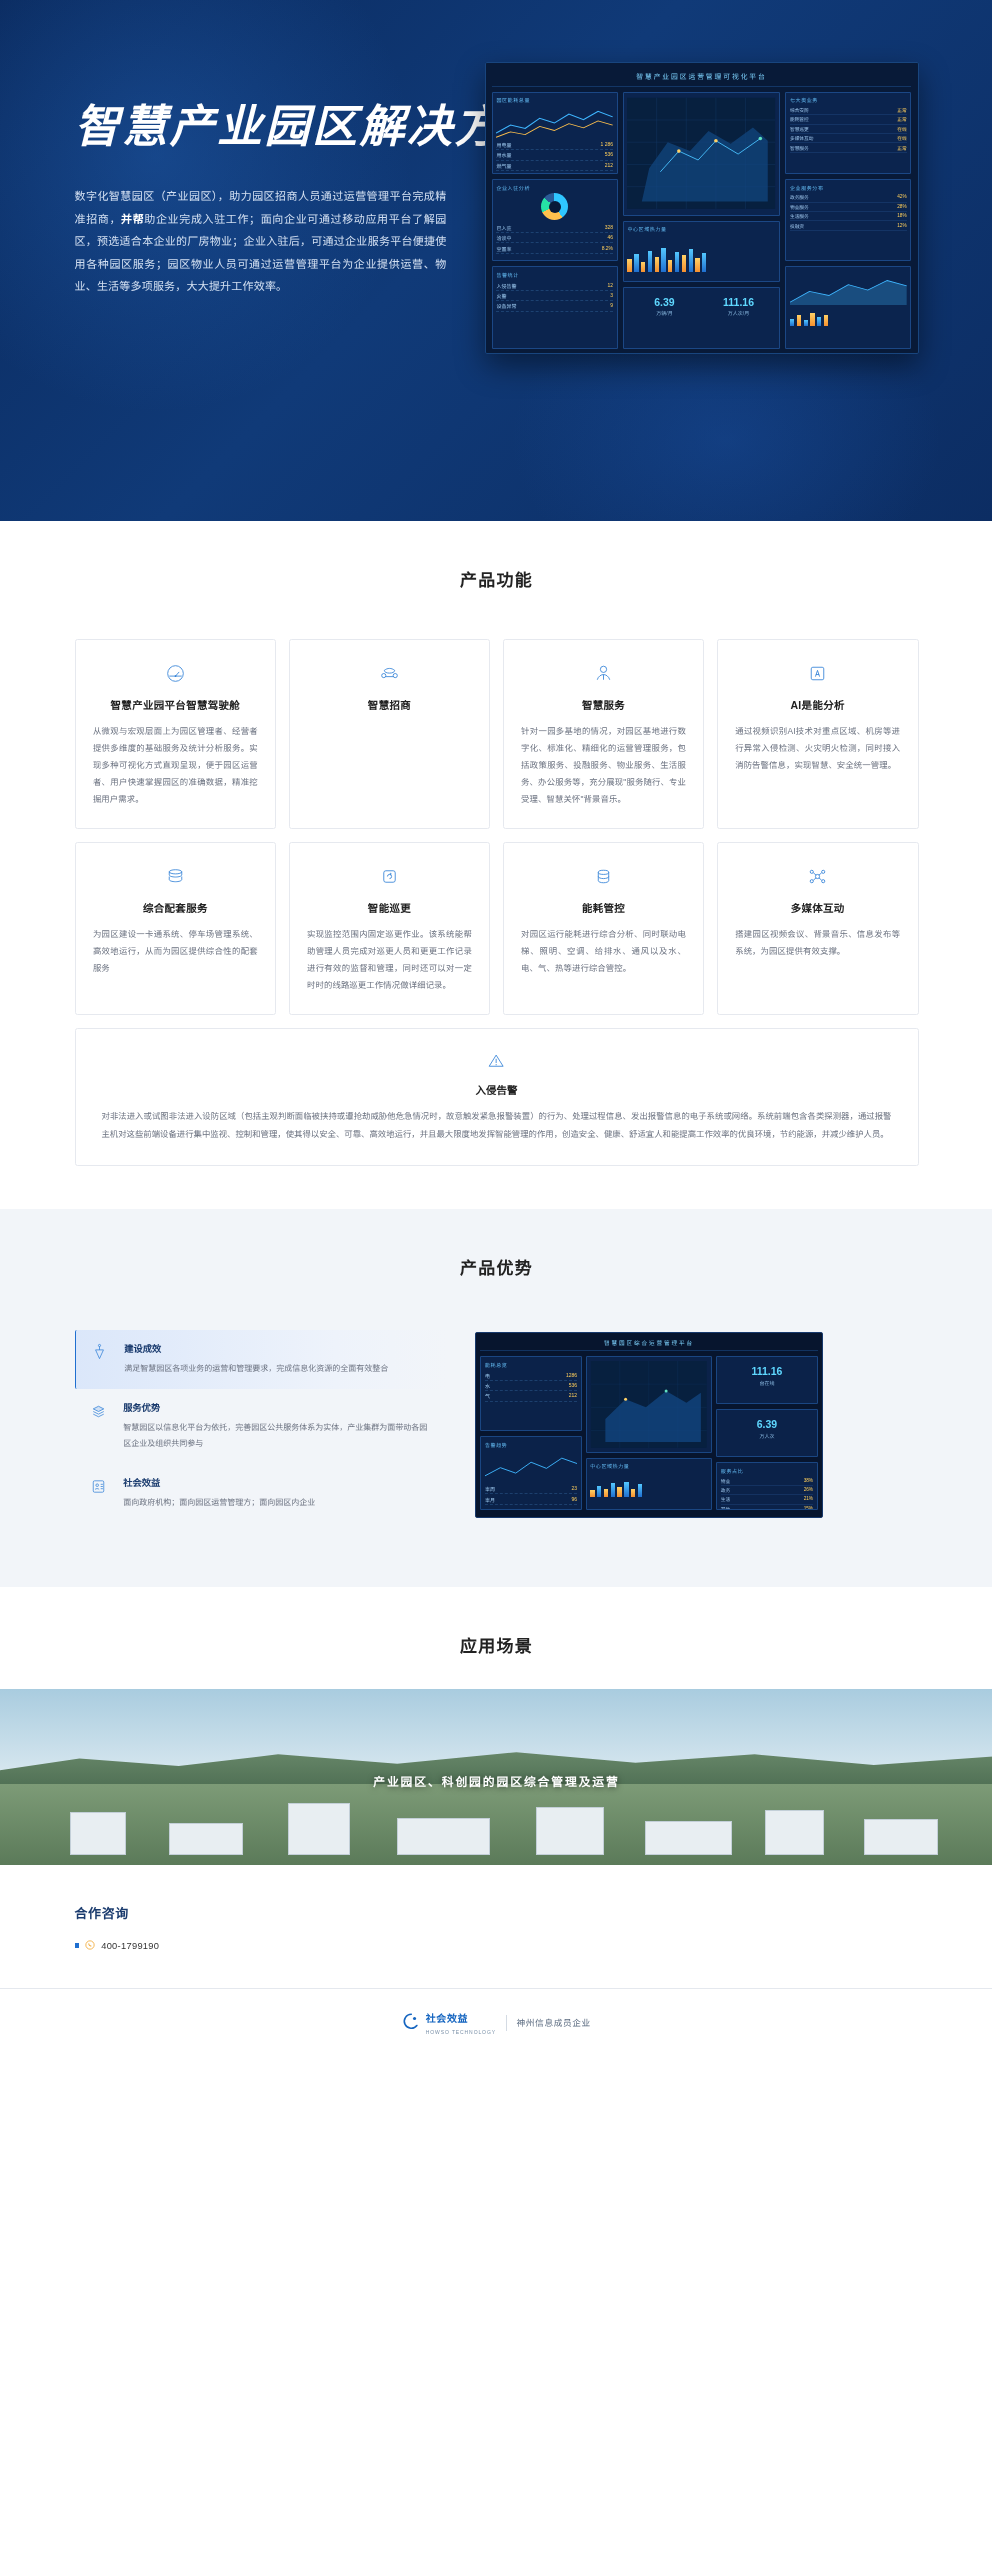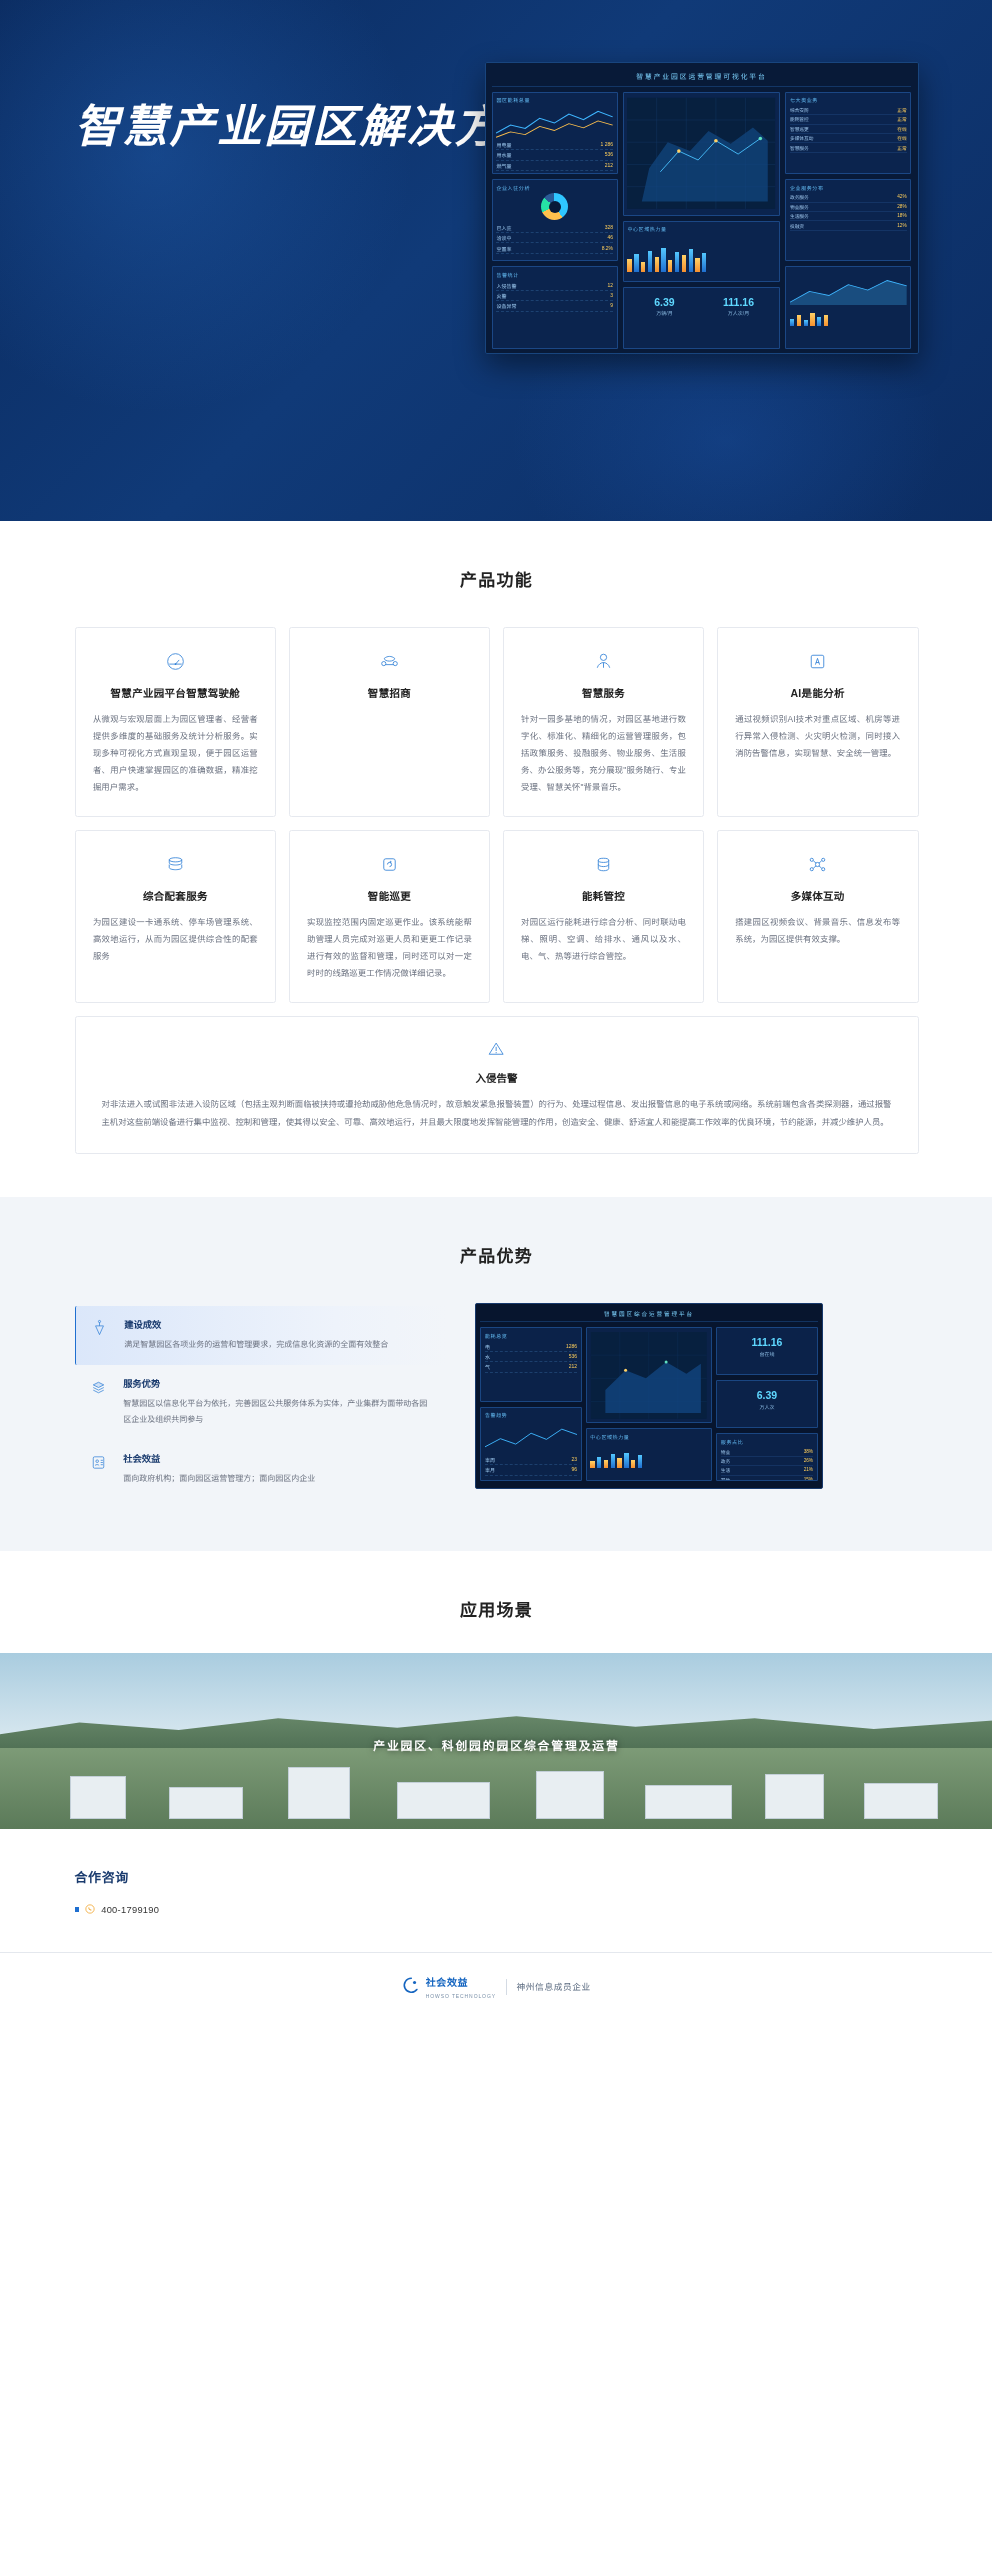--- a/index.html
+++ b/index.html
@@ -129,21 +129,21 @@
 
   
   .section-title {
     text-align: center;
     font-size: 17px;
     color: #222;
     letter-spacing: 1.2px;
     font-weight: bold;
     padding: 45px 0 32px;
   }
-  .wrap { width: 894px; margin: 4px auto; padding: 0 25px; }
+  .wrap { width: 894px; margin: 16px auto; padding: 0 25px; }
 
   .cards {
     display: grid;
     grid-template-columns: repeat(4, 1fr);
     gap: 12.4px;
   }
   .card {
     border: 0.6px solid #e6e9ef;
     border-radius: 2.5px;
     background: #fff;
@@ -174,21 +174,21 @@
     border-radius: 2.5px;
     padding: 21px 26px 22.3px;
     background: #fff;
   }
   .alert-card .ico { display: flex; justify-content: center; margin-bottom: 10px; }
   .alert-card h3 { text-align: center; font-size: 10.5px; font-weight: bold; color: #222; margin-bottom: 11.2px; }
   .alert-card p { font-size: 8.4px; line-height: 2.05; color: #6b7280; text-align: justify; }
 
   
   .adv-section { background: #f2f5f9; margin-top: 43px; padding-bottom: 48px; }
-  .adv-body { display: flex; gap: 28.5px; align-items: flex-start; }
+  .adv-body { display: flex; gap: 28.5px; align-items: center; }
   .adv-list { width: 372px; padding-top: 2.5px; }
   .adv-item {
     display: flex;
     gap: 10px;
     padding: 11.2px 12.4px 12.4px 13.7px;
     border-radius: 1.9px;
   }
   .adv-item.active {
     background: linear-gradient(90deg, #dbe7fa 0%, #eef3fb 70%, #f2f5f9 100%);
     border-left: 1.9px solid #1f6fd0;
@@ -252,20 +252,23 @@
   .divider-v { width: 0.6px; height: 16px; background: #d4dbe4; }
   .footer-note { font-size: 8.7px; color: #5b6b80; letter-spacing: 0.6px; }
 </style>
 </head>
 <body>
 
 <section class="hero">
   <div class="hero-inner">
     <div class="hero-left">
       <h1 class="hero-title">智慧产业园区解决方案</h1>
+      <p class="hero-desc">
+        <span>数字化智慧园区（产业园区），助力园区招商人员通过运营管理平台完成精准招商，</span><b>并帮</b><span>助企业完成入驻工作；面向企业可通过移动应用平台了解园区，预选适合本企业的厂房物业；企业入驻后，可通过企业服务平台便捷使用各种园区服务；园区物业人员可通过运营管理平台为企业提供运营、物业、生活等多项服务，大大提升工作效率。</span>
+      </p>
     </div>
 
     <div class="hero-right">
       <div class="dash">
         <div class="dash-title">智慧产业园区运营管理可视化平台</div>
         <div class="dash-grid">
 
           <div class="dash-col">
             <div class="panel">
               <span class="cap">园区能耗总量</span>

